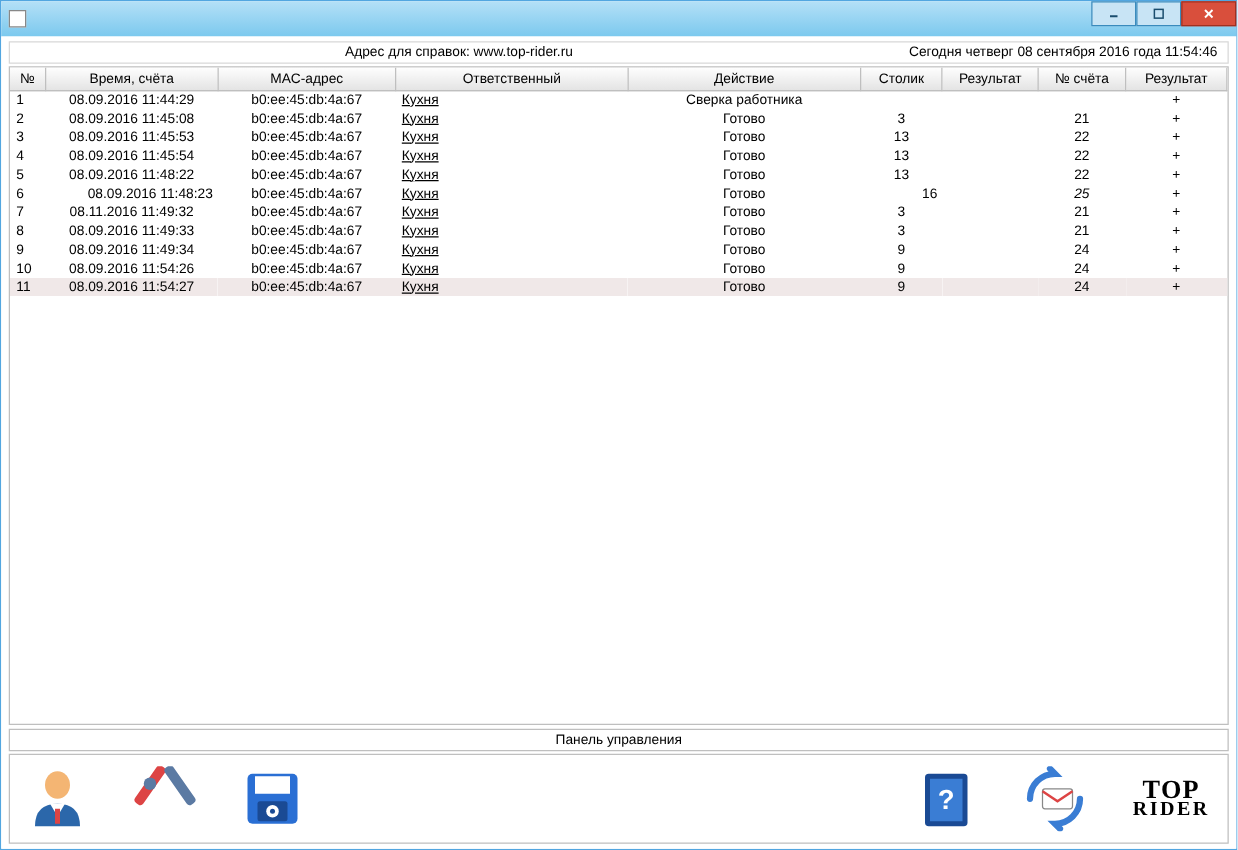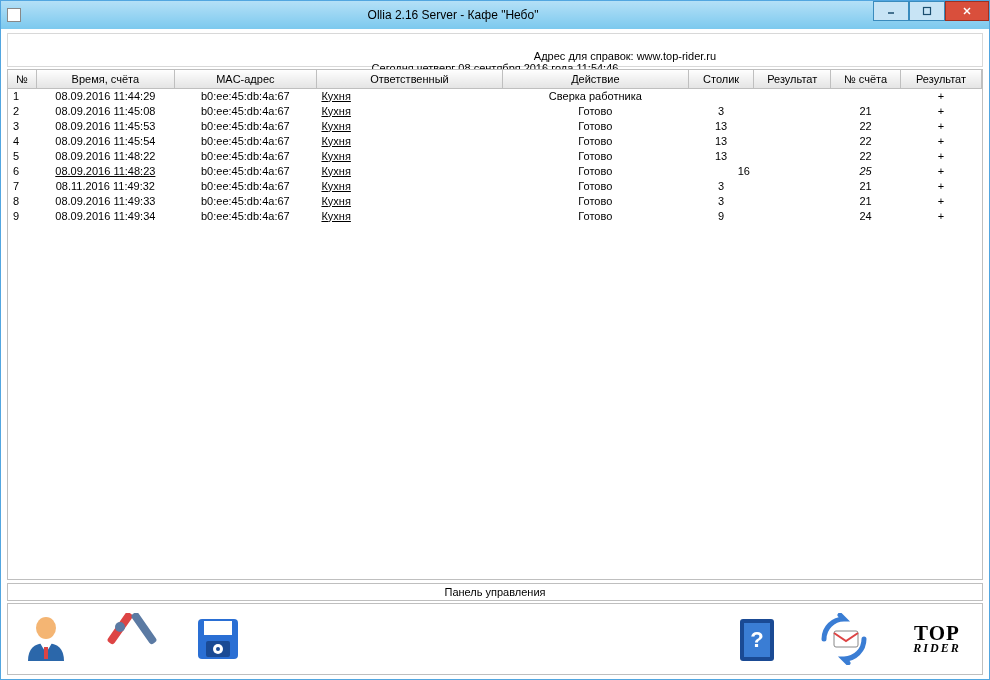--- a/index.html
+++ b/index.html
@@ -68,24 +68,23 @@
       display: flex;
       flex-direction: column;
     }
     .info-bar {
       height: 18px;
       display: flex;
       align-items: center;
       justify-content: space-between;
       font-size: 11px;
       color: #000;
-      padding: 16px 8px;
+      padding: 0 8px;
       border: 1px solid #d8d8d8;
       margin-bottom: 2px;
-      flex-direction: column;
     }
     .info-left { margin-left: 260px; }
     .table-container {
       flex: 1;
       border: 1px solid #bfbfbf;
       overflow: auto;
       background: #fff;
     }
     table {
       width: 100%;
@@ -154,32 +153,30 @@
     .logo-text {
       font-family: serif;
       font-weight: 900;
       font-size: 21px;
       line-height: 0.85;
       letter-spacing: 1px;
       text-align: center;
       color: #000;
     }
     .logo-sub {
-      font-size: 12px;
+      font-size: 16px;
       letter-spacing: 2px;
-      font-style: italic;
     }
   </style>
 </head>
 <body>
 
 <div class="window">
   <div class="titlebar">
     <div class="title-icon"></div>
-    <div class="title-text">Ollia 2.16 Server - Кафе "Небо"</div>
     <div class="win-controls">
       <div class="win-btn">
         <svg viewBox="0 0 10 10">
             <line x1="2" y1="7" x2="8" y2="7" stroke="#1a4d6e" stroke-width="1.5"></line>
           </svg>
       </div>
       <div class="win-btn">
         <svg viewBox="0 0 10 10">
             <rect x="1.5" y="1.5" width="7" height="7" fill="none" stroke="#1a4d6e" stroke-width="1.2"></rect>
           </svg>
@@ -276,21 +273,21 @@
               <td class="col-mac" style="text-align: center;">b0:ee:45:db:4a:67</td>
               <td class="col-resp" style="text-align: left; padding-left: 5px;">Кухня</td>
               <td class="col-act" style="text-align: center;">Готово</td>
               <td class="col-table" style="text-align: center;">13</td>
               <td class="col-sub" style="text-align: center;"></td>
               <td class="col-bill" style="text-align: center;">22</td>
               <td class="col-res" style="text-align: center;">+</td>
             </tr>
             <tr>
               <td class="col-num" style="text-align: left; padding-left: 5px;">6</td>
-              <td class="col-dt" style="text-align: center; text-decoration: underline;">08.09.2016  11:48:23</td>
+              <td class="col-dt" style="text-align: right;">08.09.2016  11:48:23</td>
               <td class="col-mac" style="text-align: center;">b0:ee:45:db:4a:67</td>
               <td class="col-resp" style="text-align: left; padding-left: 5px;">Кухня</td>
               <td class="col-act" style="text-align: center;">Готово</td>
               <td class="col-table" style="text-align: right;">16</td>
               <td class="col-sub" style="text-align: center;"></td>
               <td class="col-bill" style="text-align: center; font-style: italic;">25</td>
               <td class="col-res" style="text-align: center;">+</td>
             </tr>
             <tr>
               <td class="col-num" style="text-align: left; padding-left: 5px;">7</td>
@@ -310,20 +307,42 @@
               <td class="col-resp" style="text-align: left; padding-left: 5px;">Кухня</td>
               <td class="col-act" style="text-align: center;">Готово</td>
               <td class="col-table" style="text-align: center;">3</td>
               <td class="col-sub" style="text-align: center;"></td>
               <td class="col-bill" style="text-align: center;">21</td>
               <td class="col-res" style="text-align: center;">+</td>
             </tr>
             <tr>
               <td class="col-num" style="text-align: left; padding-left: 5px;">9</td>
               <td class="col-dt" style="text-align: center;">08.09.2016  11:49:34</td>
+              <td class="col-mac" style="text-align: center;">b0:ee:45:db:4a:67</td>
+              <td class="col-resp" style="text-align: left; padding-left: 5px;">Кухня</td>
+              <td class="col-act" style="text-align: center;">Готово</td>
+              <td class="col-table" style="text-align: center;">9</td>
+              <td class="col-sub" style="text-align: center;"></td>
+              <td class="col-bill" style="text-align: center;">24</td>
+              <td class="col-res" style="text-align: center;">+</td>
+            </tr>
+            <tr>
+              <td class="col-num" style="text-align: left; padding-left: 5px;">10</td>
+              <td class="col-dt" style="text-align: center;">08.09.2016  11:54:26</td>
+              <td class="col-mac" style="text-align: center;">b0:ee:45:db:4a:67</td>
+              <td class="col-resp" style="text-align: left; padding-left: 5px;">Кухня</td>
+              <td class="col-act" style="text-align: center;">Готово</td>
+              <td class="col-table" style="text-align: center;">9</td>
+              <td class="col-sub" style="text-align: center;"></td>
+              <td class="col-bill" style="text-align: center;">24</td>
+              <td class="col-res" style="text-align: center;">+</td>
+            </tr>
+            <tr class="selected">
+              <td class="col-num" style="text-align: left; padding-left: 5px;">11</td>
+              <td class="col-dt" style="text-align: center;">08.09.2016  11:54:27</td>
               <td class="col-mac" style="text-align: center;">b0:ee:45:db:4a:67</td>
               <td class="col-resp" style="text-align: left; padding-left: 5px;">Кухня</td>
               <td class="col-act" style="text-align: center;">Готово</td>
               <td class="col-table" style="text-align: center;">9</td>
               <td class="col-sub" style="text-align: center;"></td>
               <td class="col-bill" style="text-align: center;">24</td>
               <td class="col-res" style="text-align: center;">+</td>
             </tr>
           </tbody>
       </table>

